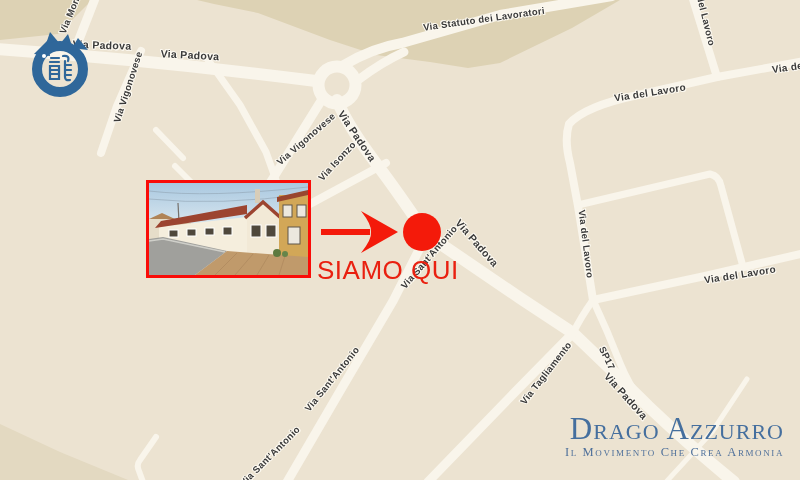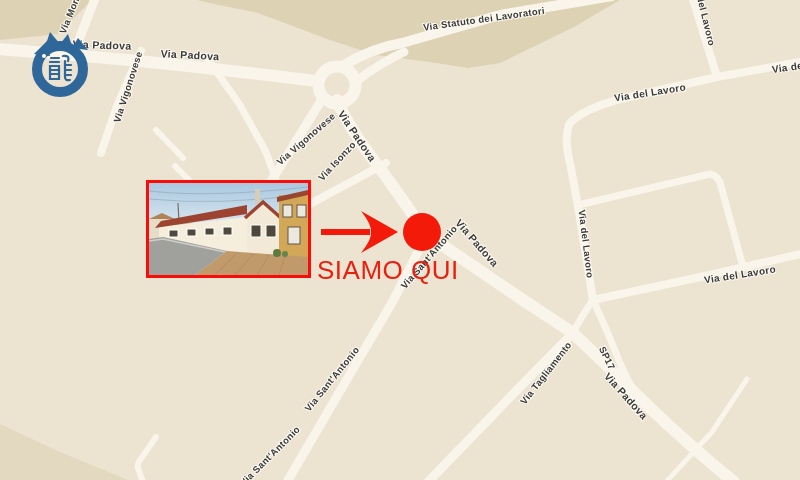--- a/index.html
+++ b/index.html
@@ -144,14 +144,18 @@
         <path d="M29,32 h8 M28,36 h9"></path>
         <path d="M28,40 L37,40 L37,53 L28,53 Z"></path>
         <path d="M28,44 h9 M28,48 h9"></path>
         <path d="M41,30 q7,-1 5,5"></path>
         <path d="M43,35 v16 q0,4 5,3"></path>
         <path d="M43,39 h6 M43,44 h6 M43,49 h6"></path>
       </g>
     </svg>
   </div>
 
+  <div class="brand">
+    <div class="brand-title">Drago Azzurro</div>
+    <div class="brand-sub">Il Movimento Che Crea Armonia</div>
+  </div>
 
 </div>
 
 </body></html>

